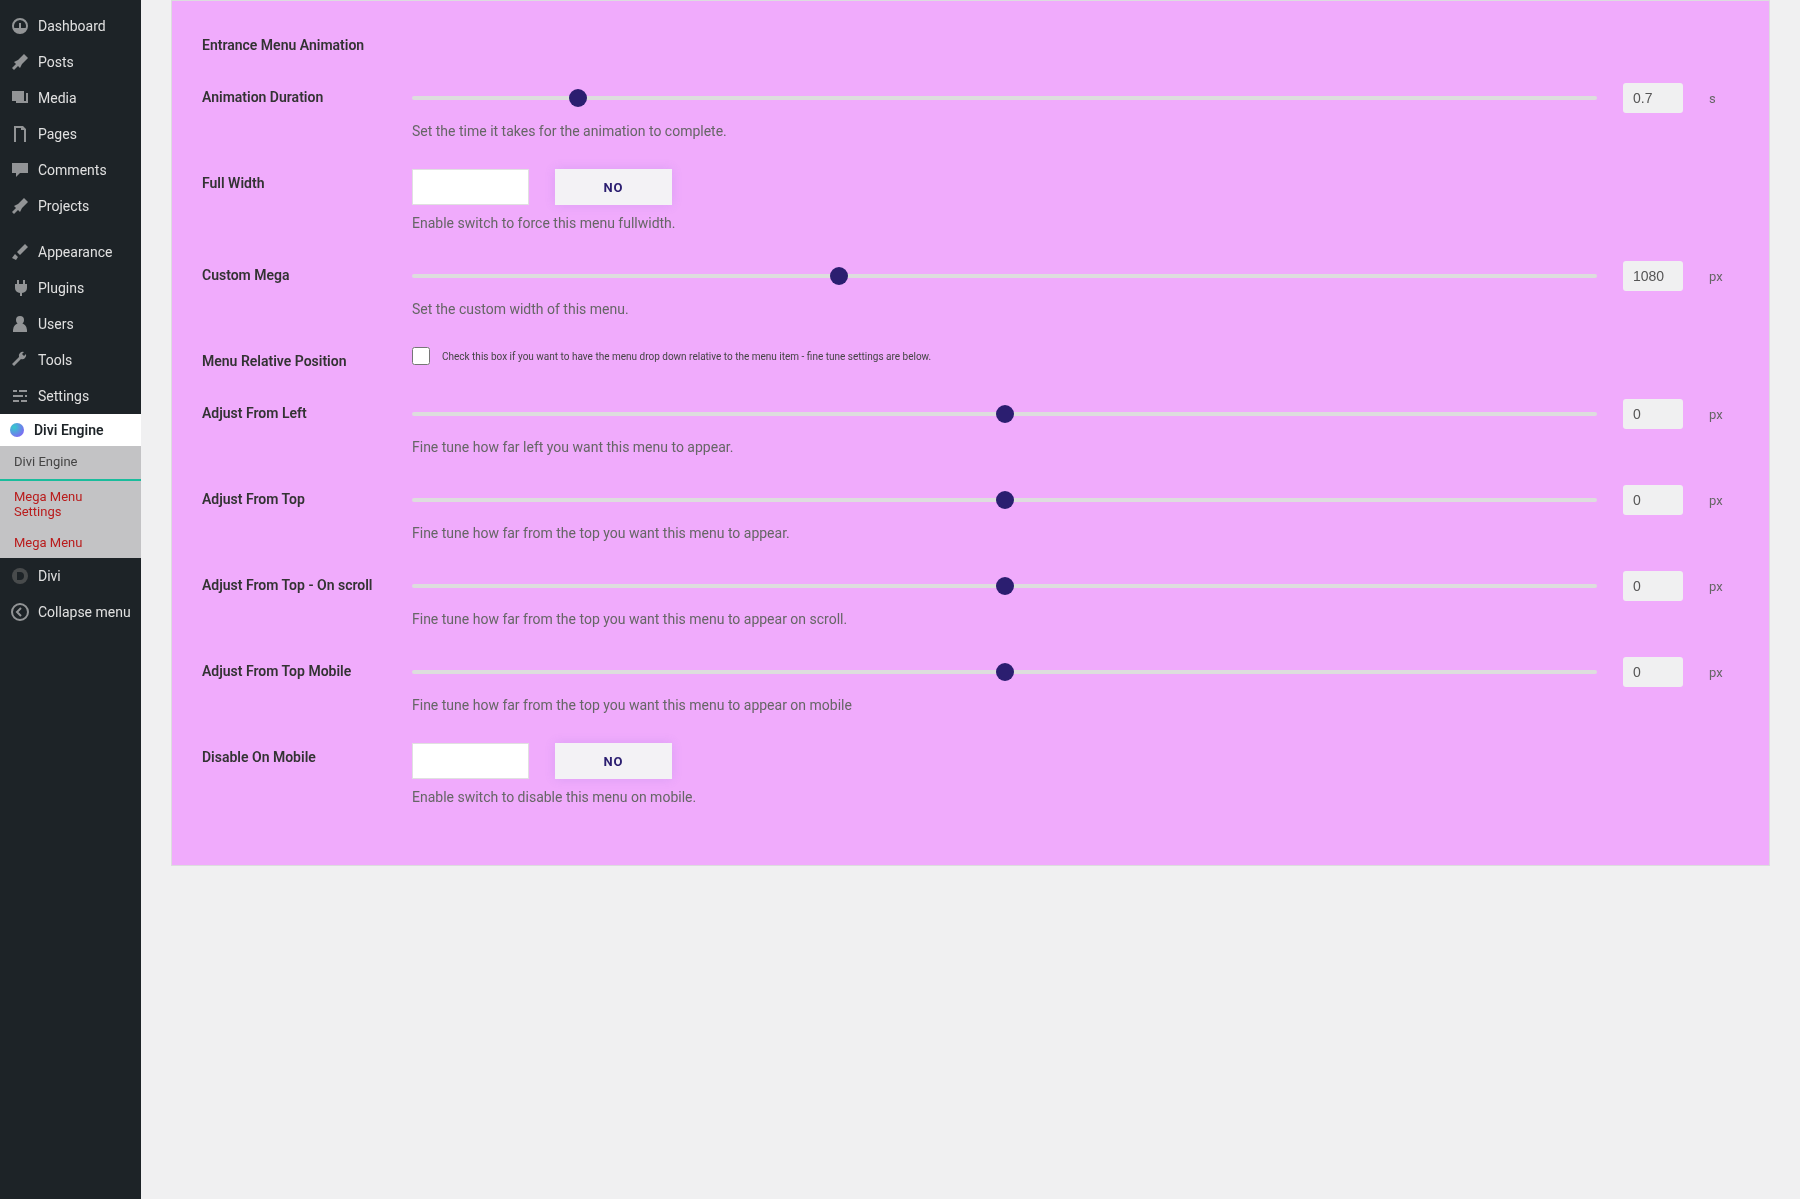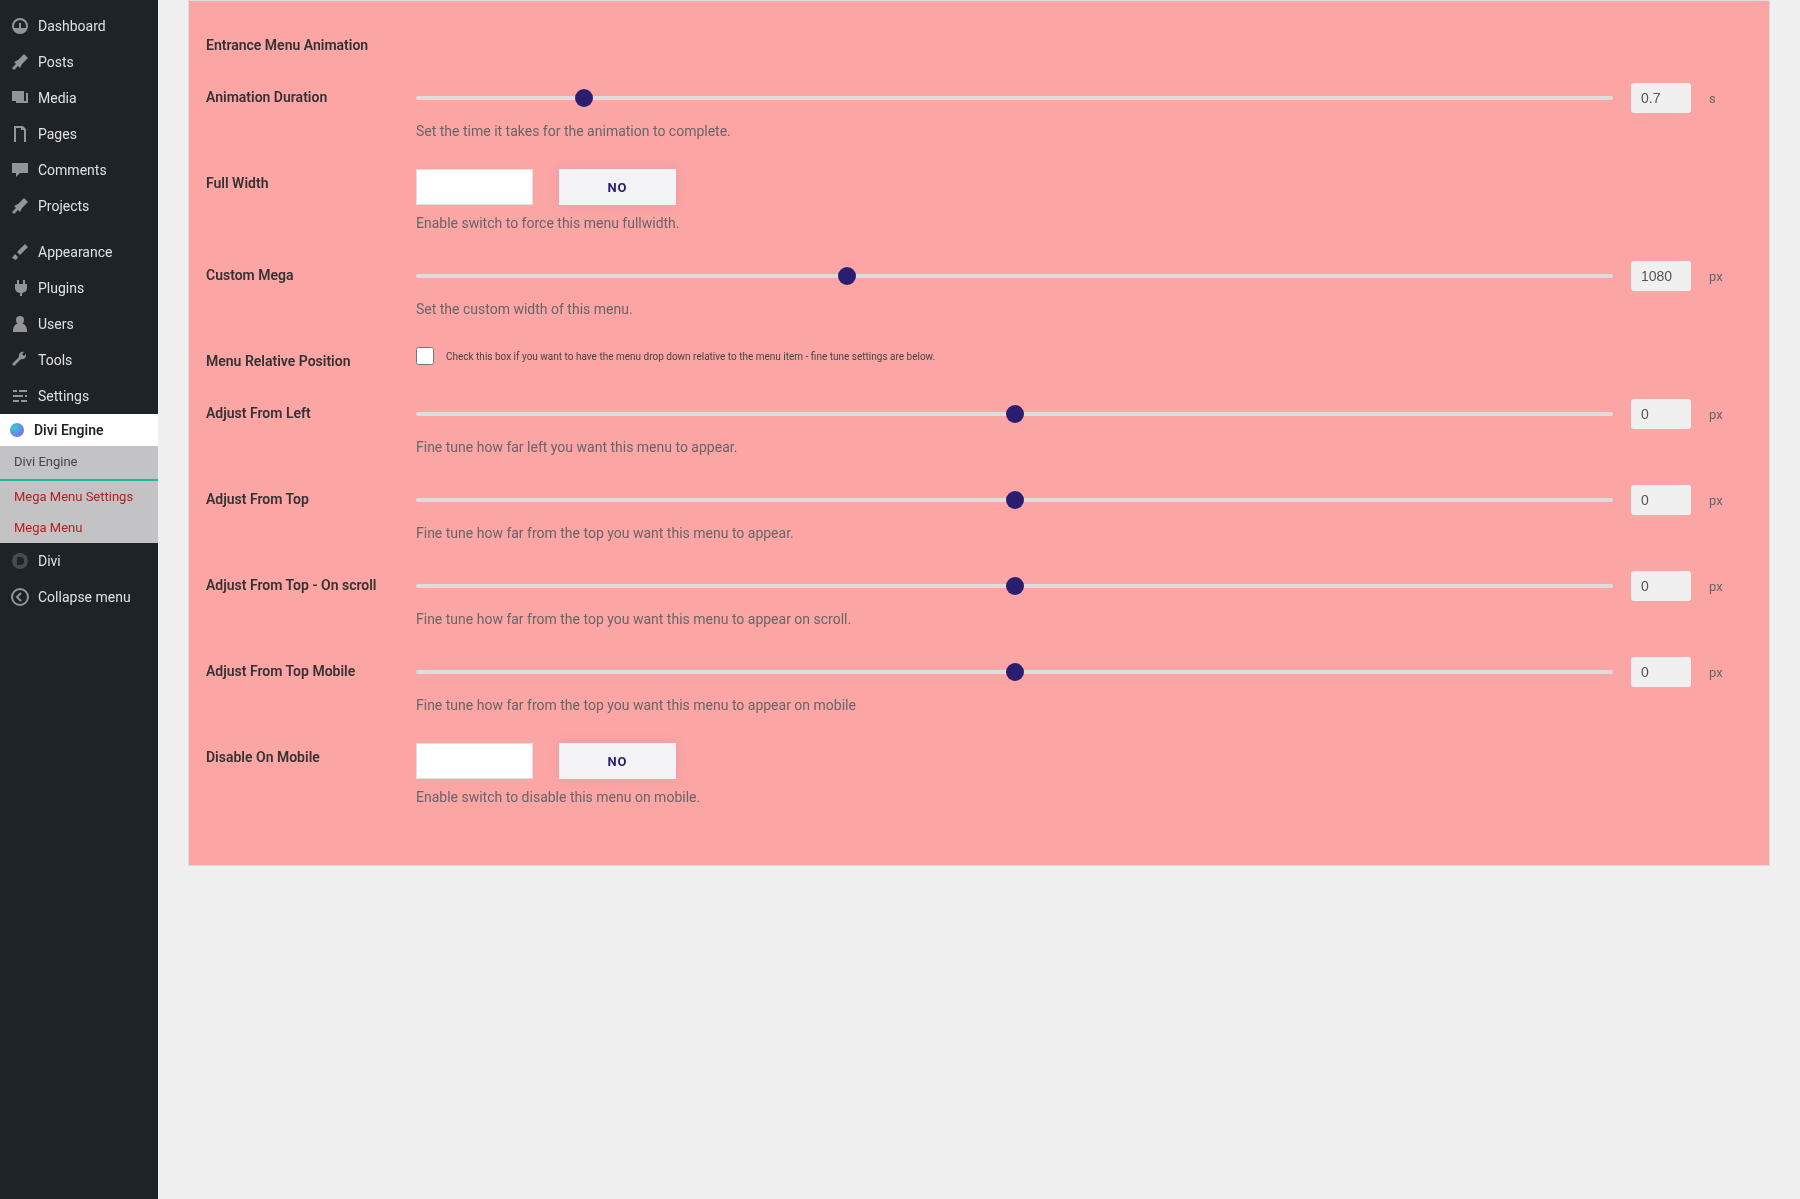--- a/index.html
+++ b/index.html
@@ -1,35 +1,35 @@
 <!DOCTYPE html>
 <html><head>
 <meta charset="utf-8">
 <style>
 * { box-sizing: border-box; margin: 0; padding: 0; }
 body { font-family: -apple-system, BlinkMacSystemFont, "Segoe UI", Roboto, sans-serif; background: #f0f0f1; display: flex; min-height: 100vh; }
-.sidebar { width: 158px; background: #1d2327; color: #f0f0f1; padding-top: 8px; flex-shrink: 0; }
+.sidebar { width: 141px; background: #1d2327; color: #f0f0f1; padding-top: 8px; flex-shrink: 0; }
 .sidebar-item { display: flex; align-items: center; padding: 8px 10px; color: #e0e0e0; font-size: 14px; cursor: pointer; }
 .sidebar-icon { width: 20px; height: 20px; margin-right: 8px; display: inline-flex; align-items: center; justify-content: center; fill: currentColor; opacity: 0.6; }
 .sidebar-item.active-parent { background: #fff; color: #1d2327; font-weight: 600; }
 .sidebar-submenu { background: #c3c3c5; }
 .sidebar-subitem { padding: 8px 14px; font-size: 13px; color: #b91c1c; cursor: pointer; }
 .sidebar-subitem.first { color: #444; border-bottom: 2px solid #1abc9c; padding-bottom: 10px; }
 .sidebar-subitem.active { font-weight: 400; color: #b91c1c; }
 .divi-logo { width: 14px; height: 14px; border-radius: 50%; background: radial-gradient(circle at 30% 30%, #3cc, #934eff); display: inline-block; margin-right: 10px; }
 .main { flex: 1; padding: 0 30px 30px 30px; }
-.panel { background: #fca5a5; border: 1px solid #dcdcde; padding: 30px 40px 30px 17px; }
+.panel { background: #f0abfc; border: 1px solid #dcdcde; padding: 30px 40px 30px 30px; }
 .setting-row { display: flex; align-items: flex-start; margin-bottom: 30px; }
 .setting-label { width: 210px; flex-shrink: 0; font-size: 14px; font-weight: 600; color: #333; padding-top: 6px; }
 .setting-control { flex: 1; }
 .help-text { font-size: 14px; color: #666; margin-top: 10px; }
 select { border: 1px solid #8c8f94; border-radius: 3px; padding: 5px 28px 5px 10px; font-size: 14px; height: 32px; background: #fff; appearance: none; position: relative; }
 .select-wrap { position: relative; display: inline-block; }
 .select-wrap::after { content: ""; position: absolute; right: 8px; top: 13px; width: 0; height: 0; border-left: 5px solid transparent; border-right: 5px solid transparent; border-top: 6px solid #555; pointer-events: none; }
-.slider-row { display: flex; align-items: center; gap: 18px; justify-content: space-between; }
+.slider-row { display: flex; align-items: center; gap: 26px; justify-content: space-between; }
 .slider-track { flex: 1; height: 4px; background: #ddd; border-radius: 2px; position: relative; cursor: pointer; }
 .slider-thumb { position: absolute; width: 18px; height: 18px; background: #2b1e70; border-radius: 50%; top: 50%; transform: translate(-50%, -50%); cursor: grab; }
 .slider-value { width: 60px; height: 30px; background: #f0f0f1; border: none; border-radius: 3px; text-align: left; padding: 0 10px; font-size: 14px; color: #555; }
 .slider-unit { font-size: 13px; color: #666; width: 20px; }
 .toggle-row { display: flex; align-items: center; gap: 26px; }
 .toggle-yes, .toggle-no { width: 117px; height: 36px; display: flex; align-items: center; justify-content: center; font-size: 13px; font-weight: 700; letter-spacing: 1px; cursor: pointer; }
 .toggle-yes { background: #fff; border: 1px solid #e0e0e0; color: transparent; }
 .toggle-no { background: #f3f2f5; color: #2b1e70; box-shadow: 0 0 10px rgba(100,100,200,0.15); }
 .checkbox-row { display: flex; align-items: center; gap: 12px; }
 .checkbox-row input[type=checkbox] { width: 18px; height: 18px; border: 1px solid #8c8f94; border-radius: 3px; cursor: pointer; }

